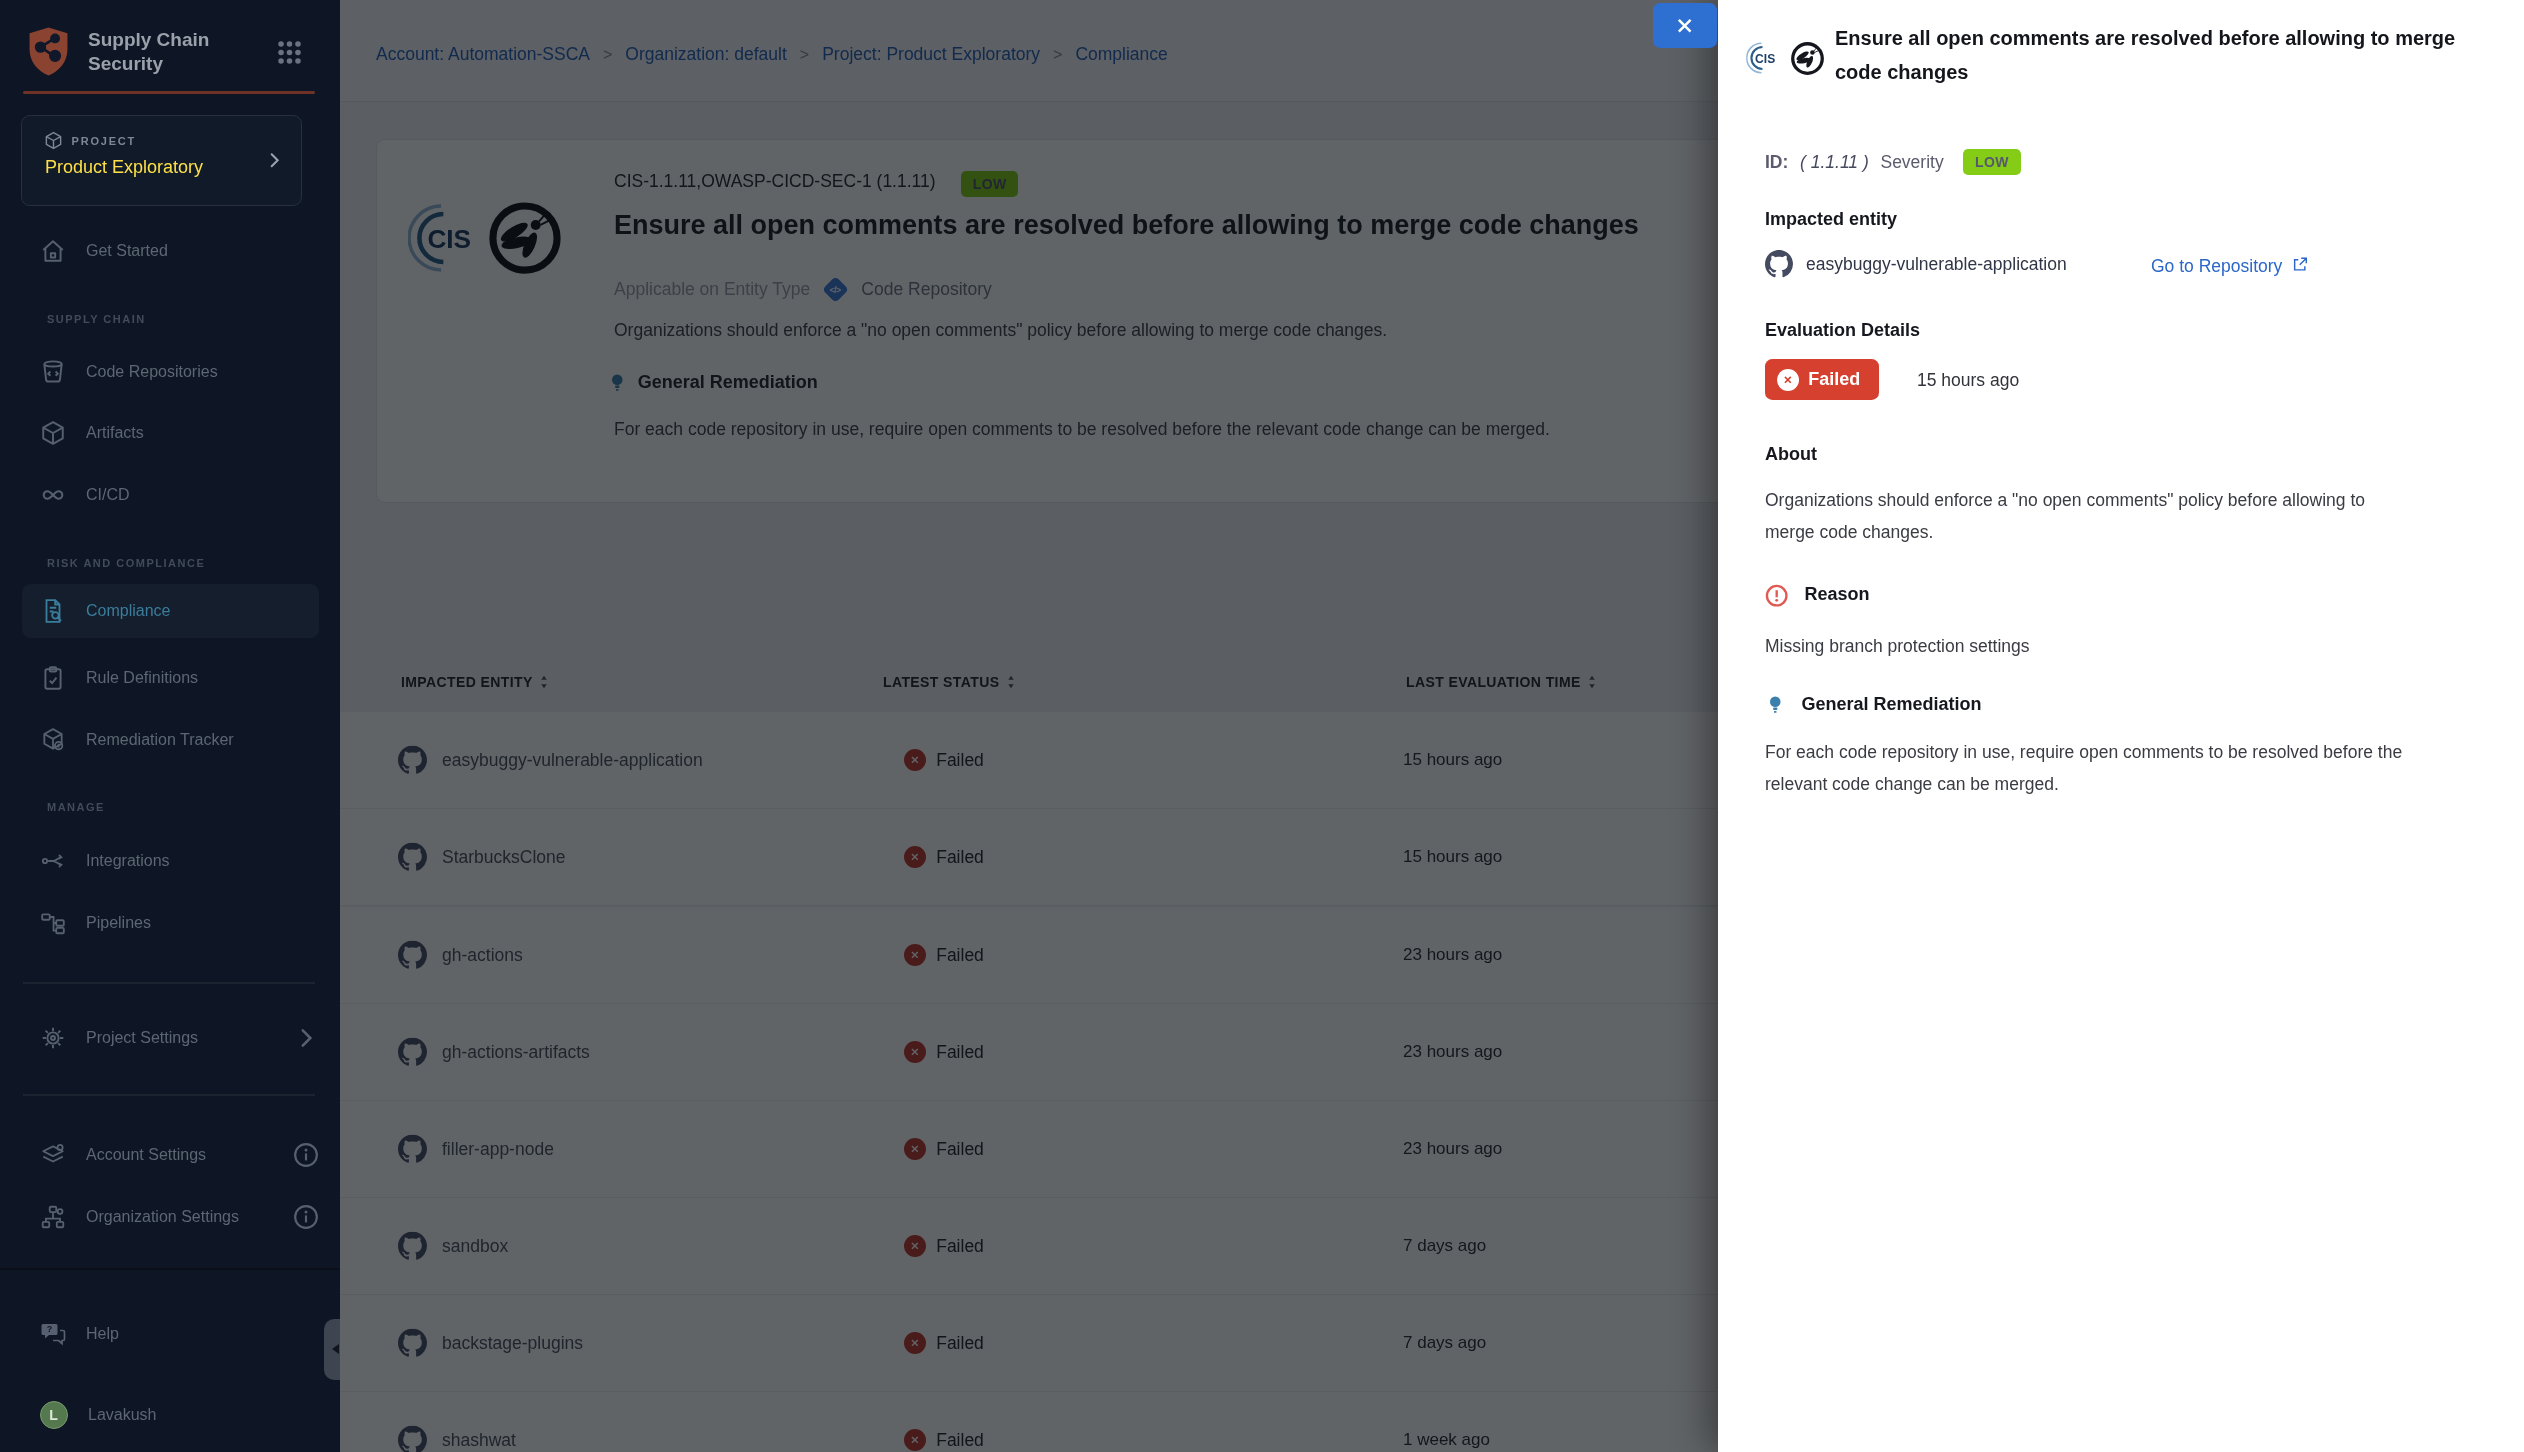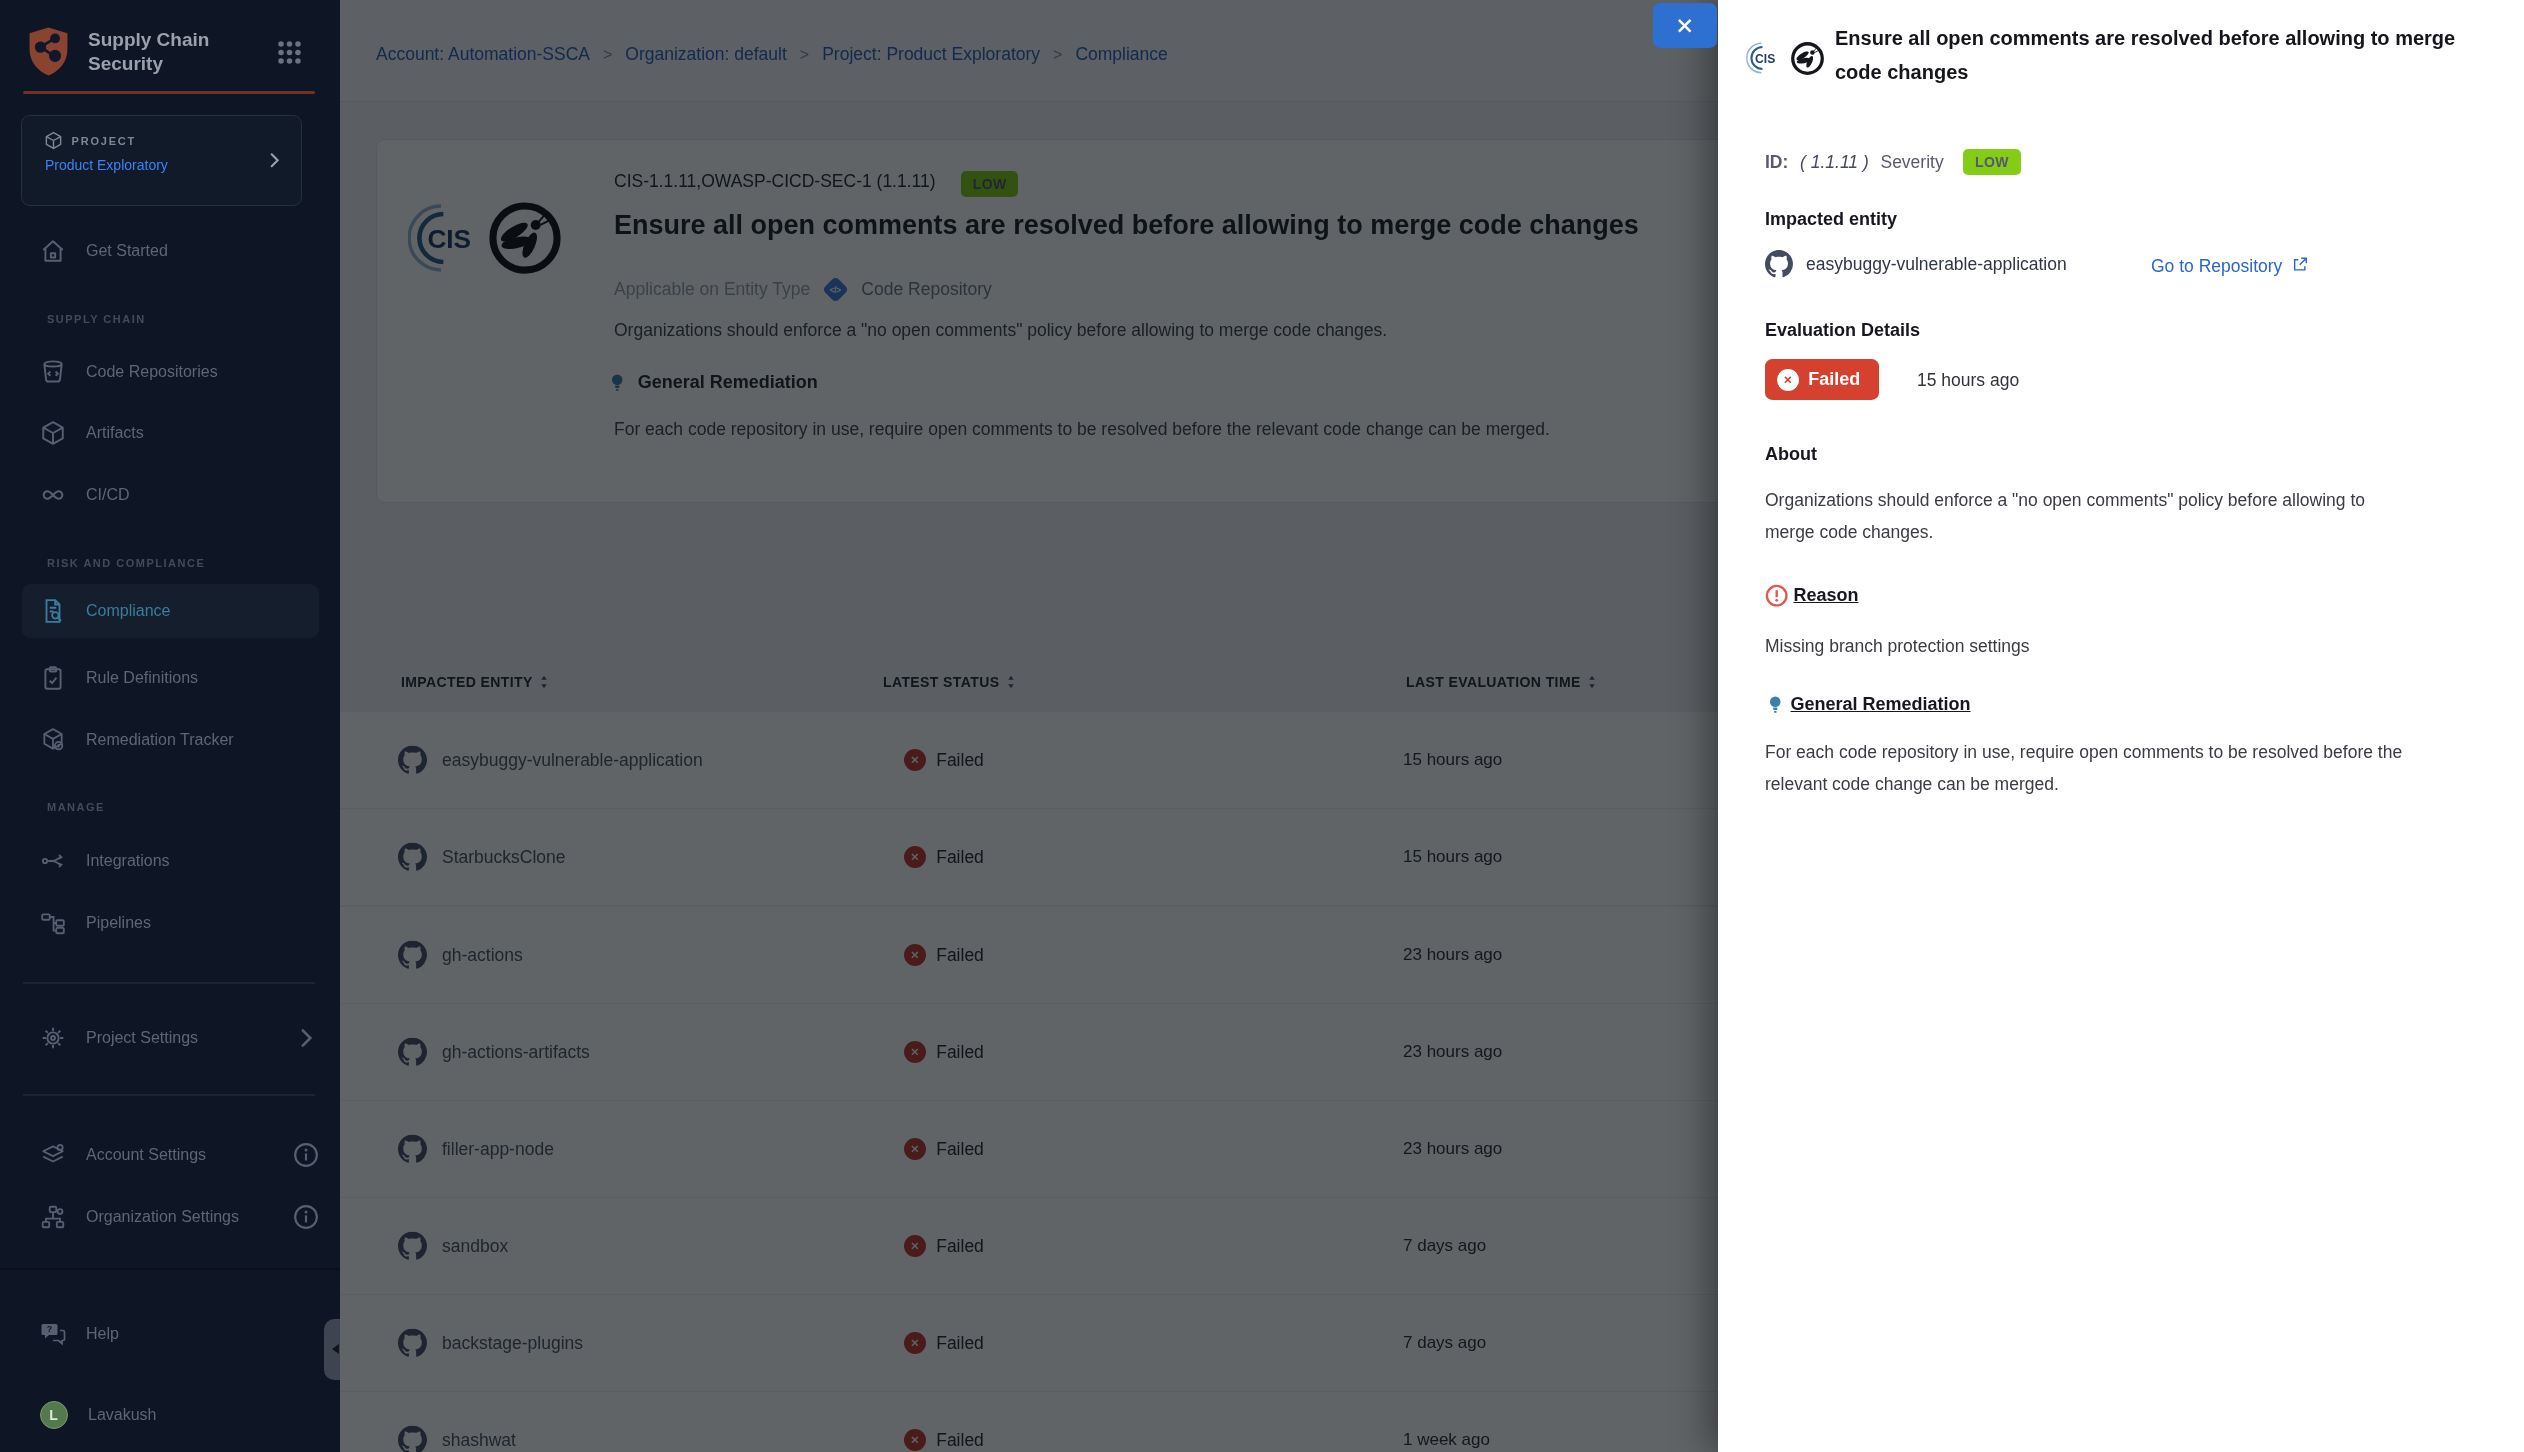--- a/index.html
+++ b/index.html
@@ -10,21 +10,21 @@
   
   .sidebar{position:absolute;left:0;top:0;width:340px;height:1452px;background:#0e1524;z-index:2;}
   .sb-logo{position:absolute;left:25px;top:26px;display:flex;align-items:center;gap:16px;}
   .sb-logo svg{width:47px;height:51px;}
   .sb-title{color:#9aa1ab;font-size:19px;font-weight:700;line-height:24px;width:161px;}
   .sb-grid{position:absolute;left:275px;top:38px;width:29px;height:29px;color:#6b7380;cursor:pointer;}
   .sb-redline{position:absolute;left:23.4px;top:91px;width:292px;height:2.9px;background:#6e3326;border-radius:1.5px;}
   .proj-box{position:absolute;left:20.5px;top:115px;width:281px;height:91px;border:1.5px solid #273042;border-radius:8.8px;background:#111a29;cursor:pointer;}
   .proj-lab{position:absolute;left:50px;top:19px;color:#7e8794;font-size:11px;letter-spacing:1.8px;font-weight:700;}
   .proj-cube{position:absolute;left:22px;top:14.6px;width:19px;height:19px;color:#7e8794;}
-  .proj-name{position:absolute;left:23.4px;top:41px;color:#3b82f6;font-size:14px;}
+  .proj-name{position:absolute;left:23.4px;top:41px;color:#fde047;font-size:18px;}
   .proj-chev{position:absolute;right:16px;top:34px;width:20.5px;height:20.5px;color:#99a2ae;}
   .nav-row{position:absolute;left:22px;width:297px;height:54px;display:flex;align-items:center;gap:20.5px;color:#5d6773;font-size:16px;cursor:pointer;padding-left:17.5px;}
   .nav-row svg{width:26px;height:26px;flex:none;color:#566070;}
   .nav-sec{position:absolute;left:47px;color:#424c59;font-size:11px;letter-spacing:1.5px;font-weight:700;}
   .nav-active{background:#151e2c;border-radius:8.8px;color:#3a7d9c;}
   .nav-active svg{color:#3a7d9c;}
   .nav-right{margin-left:auto;width:22px;height:22px;color:#5d6773;}
   .sb-div{position:absolute;left:23.4px;width:292px;height:1.5px;background:#1d2431;}
   .sb-bottom-div{position:absolute;left:0;top:1268px;width:340px;height:2.2px;background:#0a0f1a;}
   .avatar{width:28px;height:28px;border-radius:50%;background:#55794e;border:1.5px solid #79996f;color:#dfe8da;display:flex;align-items:center;justify-content:center;font-size:14px;font-weight:700;flex:none;}
@@ -75,21 +75,21 @@
   .close-btn svg{width:23.4px;height:23.4px;stroke:#fff;stroke-width:2.6;fill:none;}
   .dw-logos{position:absolute;left:28px;top:39px;display:flex;align-items:center;gap:10.2px;}
   .dw-logos .cis{width:34px;height:38px;}
   .dw-logos .ow{width:35px;height:35px;}
   .dw-title{position:absolute;left:117px;top:20.5px;width:643px;font-size:20px;font-weight:700;line-height:34px;color:#15161c;}
   .dw-idrow{position:absolute;left:47px;top:149px;display:flex;align-items:center;gap:11.7px;font-size:17.5px;}
   .dw-idlab{color:#5b5b6d;font-weight:700;}
   .dw-idval{color:#474a5e;font-style:italic;}
   .dw-sev{color:#5b5b6d;}
   .dw-h{position:absolute;left:47px;font-size:18px;font-weight:700;color:#17181f;}
-  .dw-hi{position:absolute;left:47px;display:flex;align-items:center;gap:5px;font-size:18px;font-weight:700;color:#17181f;text-decoration:underline;}
+  .dw-hi{position:absolute;left:47px;display:flex;align-items:flex-start;gap:16px;font-size:18px;font-weight:700;color:#17181f;}
   .dw-body{position:absolute;left:47px;font-size:17.5px;line-height:32px;color:#3a3b43;}
   .dw-ent{position:absolute;left:47px;top:250px;display:flex;align-items:center;gap:13px;}
   .dw-ent .gh{width:28px;height:28px;fill:#444b61;}
   .dw-entname{font-size:17.5px;color:#303646;}
   .dw-link{position:absolute;left:433px;top:256px;display:flex;gap:8.8px;font-size:17.5px;color:#2a67c9;cursor:pointer;}
   .dw-link svg{width:17.5px;height:17.5px;stroke:#2a67c9;stroke-width:2;fill:none;}
   .pill-fail{position:absolute;left:47px;top:359px;height:41px;padding:0 19px 0 11.7px;background:#d5402f;border-radius:7.3px;display:inline-flex;align-items:center;gap:9.5px;cursor:pointer;}
   .pill-fail .dot{width:22px;height:22px;border-radius:50%;background:#fff;display:flex;align-items:center;justify-content:center;}
   .pill-fail .dot svg{width:11.7px;height:11.7px;stroke:#d5402f;stroke-width:3.2;fill:none;}
   .pill-fail span{color:#fff;font-size:18px;font-weight:700;}

